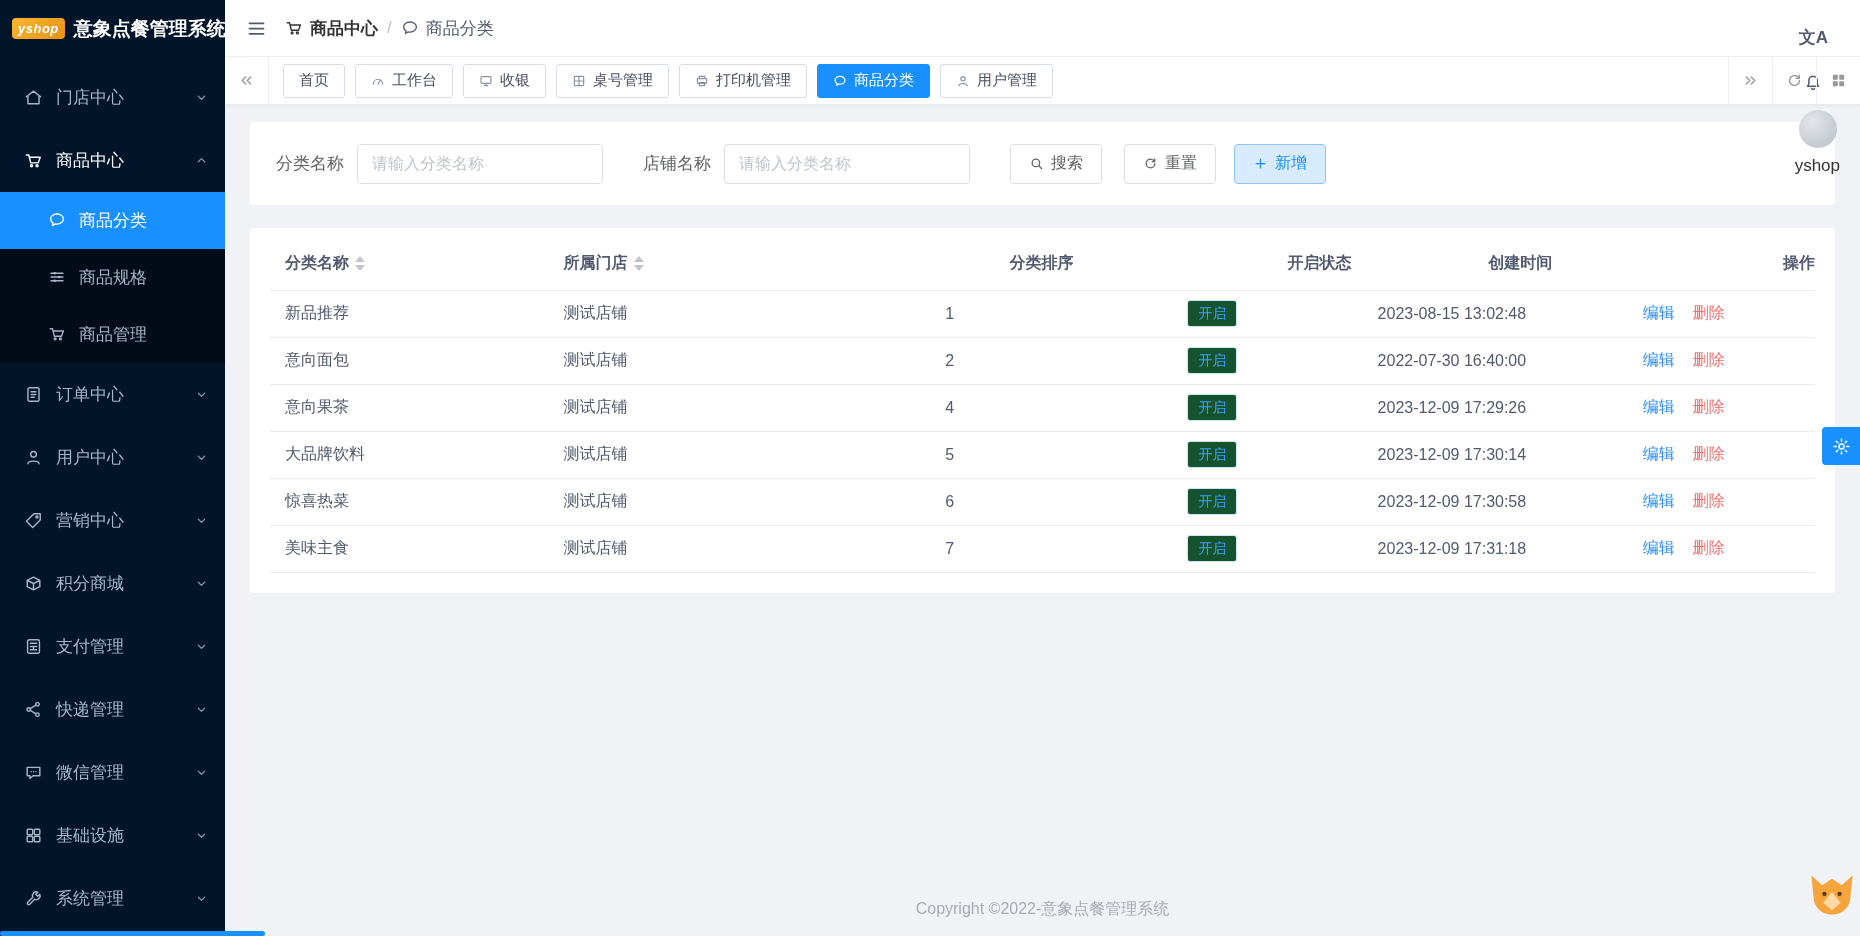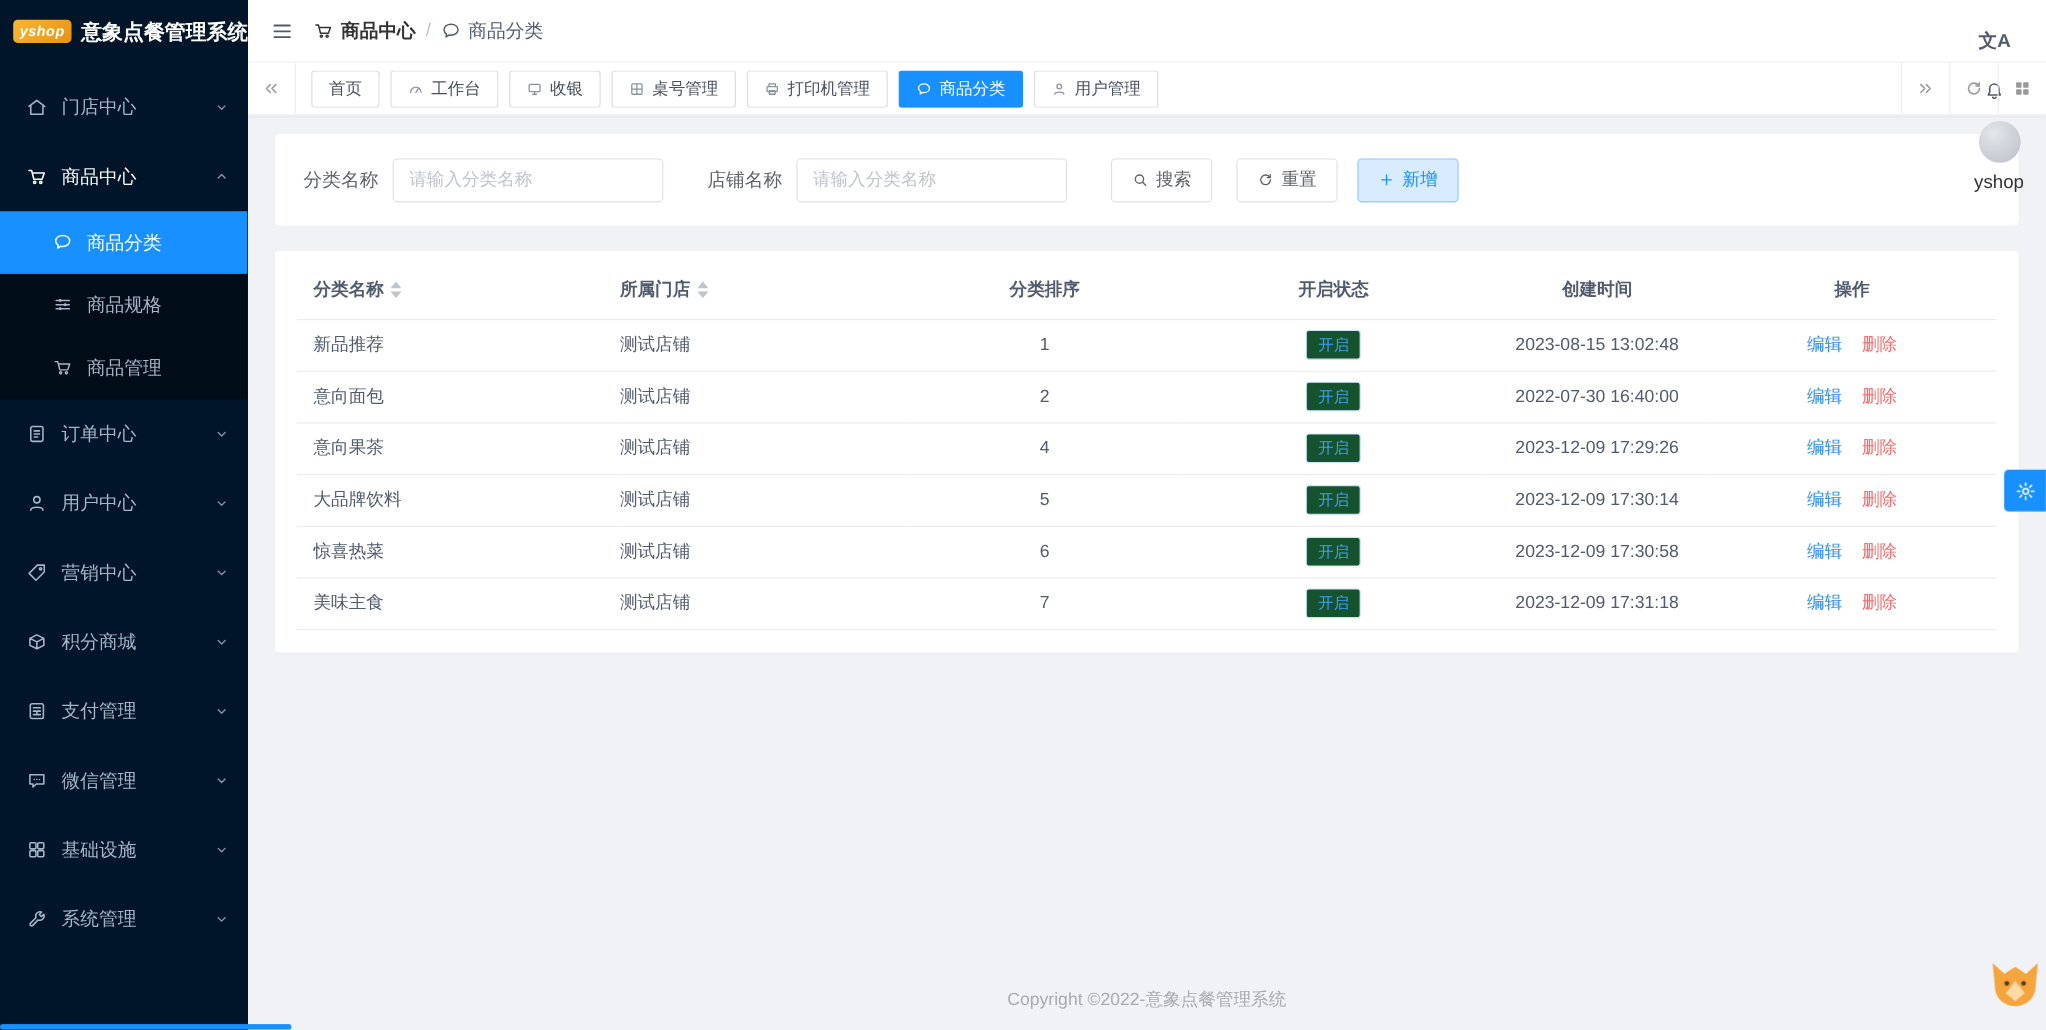--- a/index.html
+++ b/index.html
@@ -109,21 +109,21 @@
   }
 
   
   .table-card { margin-top:23px; padding:10px 20px 20px 20px; }
   table { width:100%; border-collapse:collapse; table-layout:fixed; }
   th, td { border-bottom:1px solid #e8eaec; font-size:16px; }
   th { height:52px; color:#515a6e; font-weight:bold; text-align:left; }
   td { height:47px; color:#515a6e; }
   .c-first { padding-left:15px; }
   .c-center { text-align:center; }
-  th.c-center { text-align:center; }
+  th.c-center { text-align:right; }
   .th-flex { display:inline-flex; align-items:center; gap:6px; }
   .sorter { display:inline-flex; flex-direction:column; gap:3px; cursor:pointer; }
   .caret-up { width:0;height:0;border-left:5px solid transparent;border-right:5px solid transparent;border-bottom:6px solid #c0c4cc; }
   .caret-down { width:0;height:0;border-left:5px solid transparent;border-right:5px solid transparent;border-top:6px solid #c0c4cc; }
   .tag {
     display:inline-block; padding:3px 10px; font-size:14px; line-height:1.3;
     background:#14532d; border:1px solid #c9e4ff; color:#409eff; border-radius:3px;
   }
   .lnk { cursor:pointer; margin:0 9px; text-decoration:none; }
   .lnk.edit { color:#2d8cf0; }
@@ -285,20 +285,36 @@
           </svg>
       </span>
       <span class="lbl">支付管理</span>
       <span class="chev">
         <svg viewBox="0 0 24 24" width="15" height="15" fill="none" stroke="currentColor" stroke-width="2" stroke-linecap="round" stroke-linejoin="round">
             <path d="M7 10 L12 15 L17 10"></path>
           </svg>
       </span>
     </div>
 
+    <div class="mi">
+      <span class="micon">
+        <svg viewBox="0 0 24 24" width="19" height="19" fill="none" stroke="currentColor" stroke-width="1.8" stroke-linecap="round">
+            <circle cx="6" cy="12" r="2.2"></circle>
+            <circle cx="17" cy="5.5" r="2.2"></circle>
+            <circle cx="17" cy="18.5" r="2.2"></circle>
+            <path d="M8 11 L15 6.5 M8 13 L15 17.5"></path>
+          </svg>
+      </span>
+      <span class="lbl">快递管理</span>
+      <span class="chev">
+        <svg viewBox="0 0 24 24" width="15" height="15" fill="none" stroke="currentColor" stroke-width="2" stroke-linecap="round" stroke-linejoin="round">
+            <path d="M7 10 L12 15 L17 10"></path>
+          </svg>
+      </span>
+    </div>
 
     <div class="mi">
       <span class="micon">
         <svg viewBox="0 0 24 24" width="19" height="19" fill="none" stroke="currentColor" stroke-width="1.8" stroke-linecap="round" stroke-linejoin="round">
             <path d="M4 5.5 H20 V16 H11.5 L7.5 19.5 V16 H4 Z"></path>
             <circle cx="9" cy="11" r=".9" fill="currentColor" stroke="none"></circle>
             <circle cx="12" cy="11" r=".9" fill="currentColor" stroke="none"></circle>
             <circle cx="15" cy="11" r=".9" fill="currentColor" stroke="none"></circle>
           </svg>
       </span>

